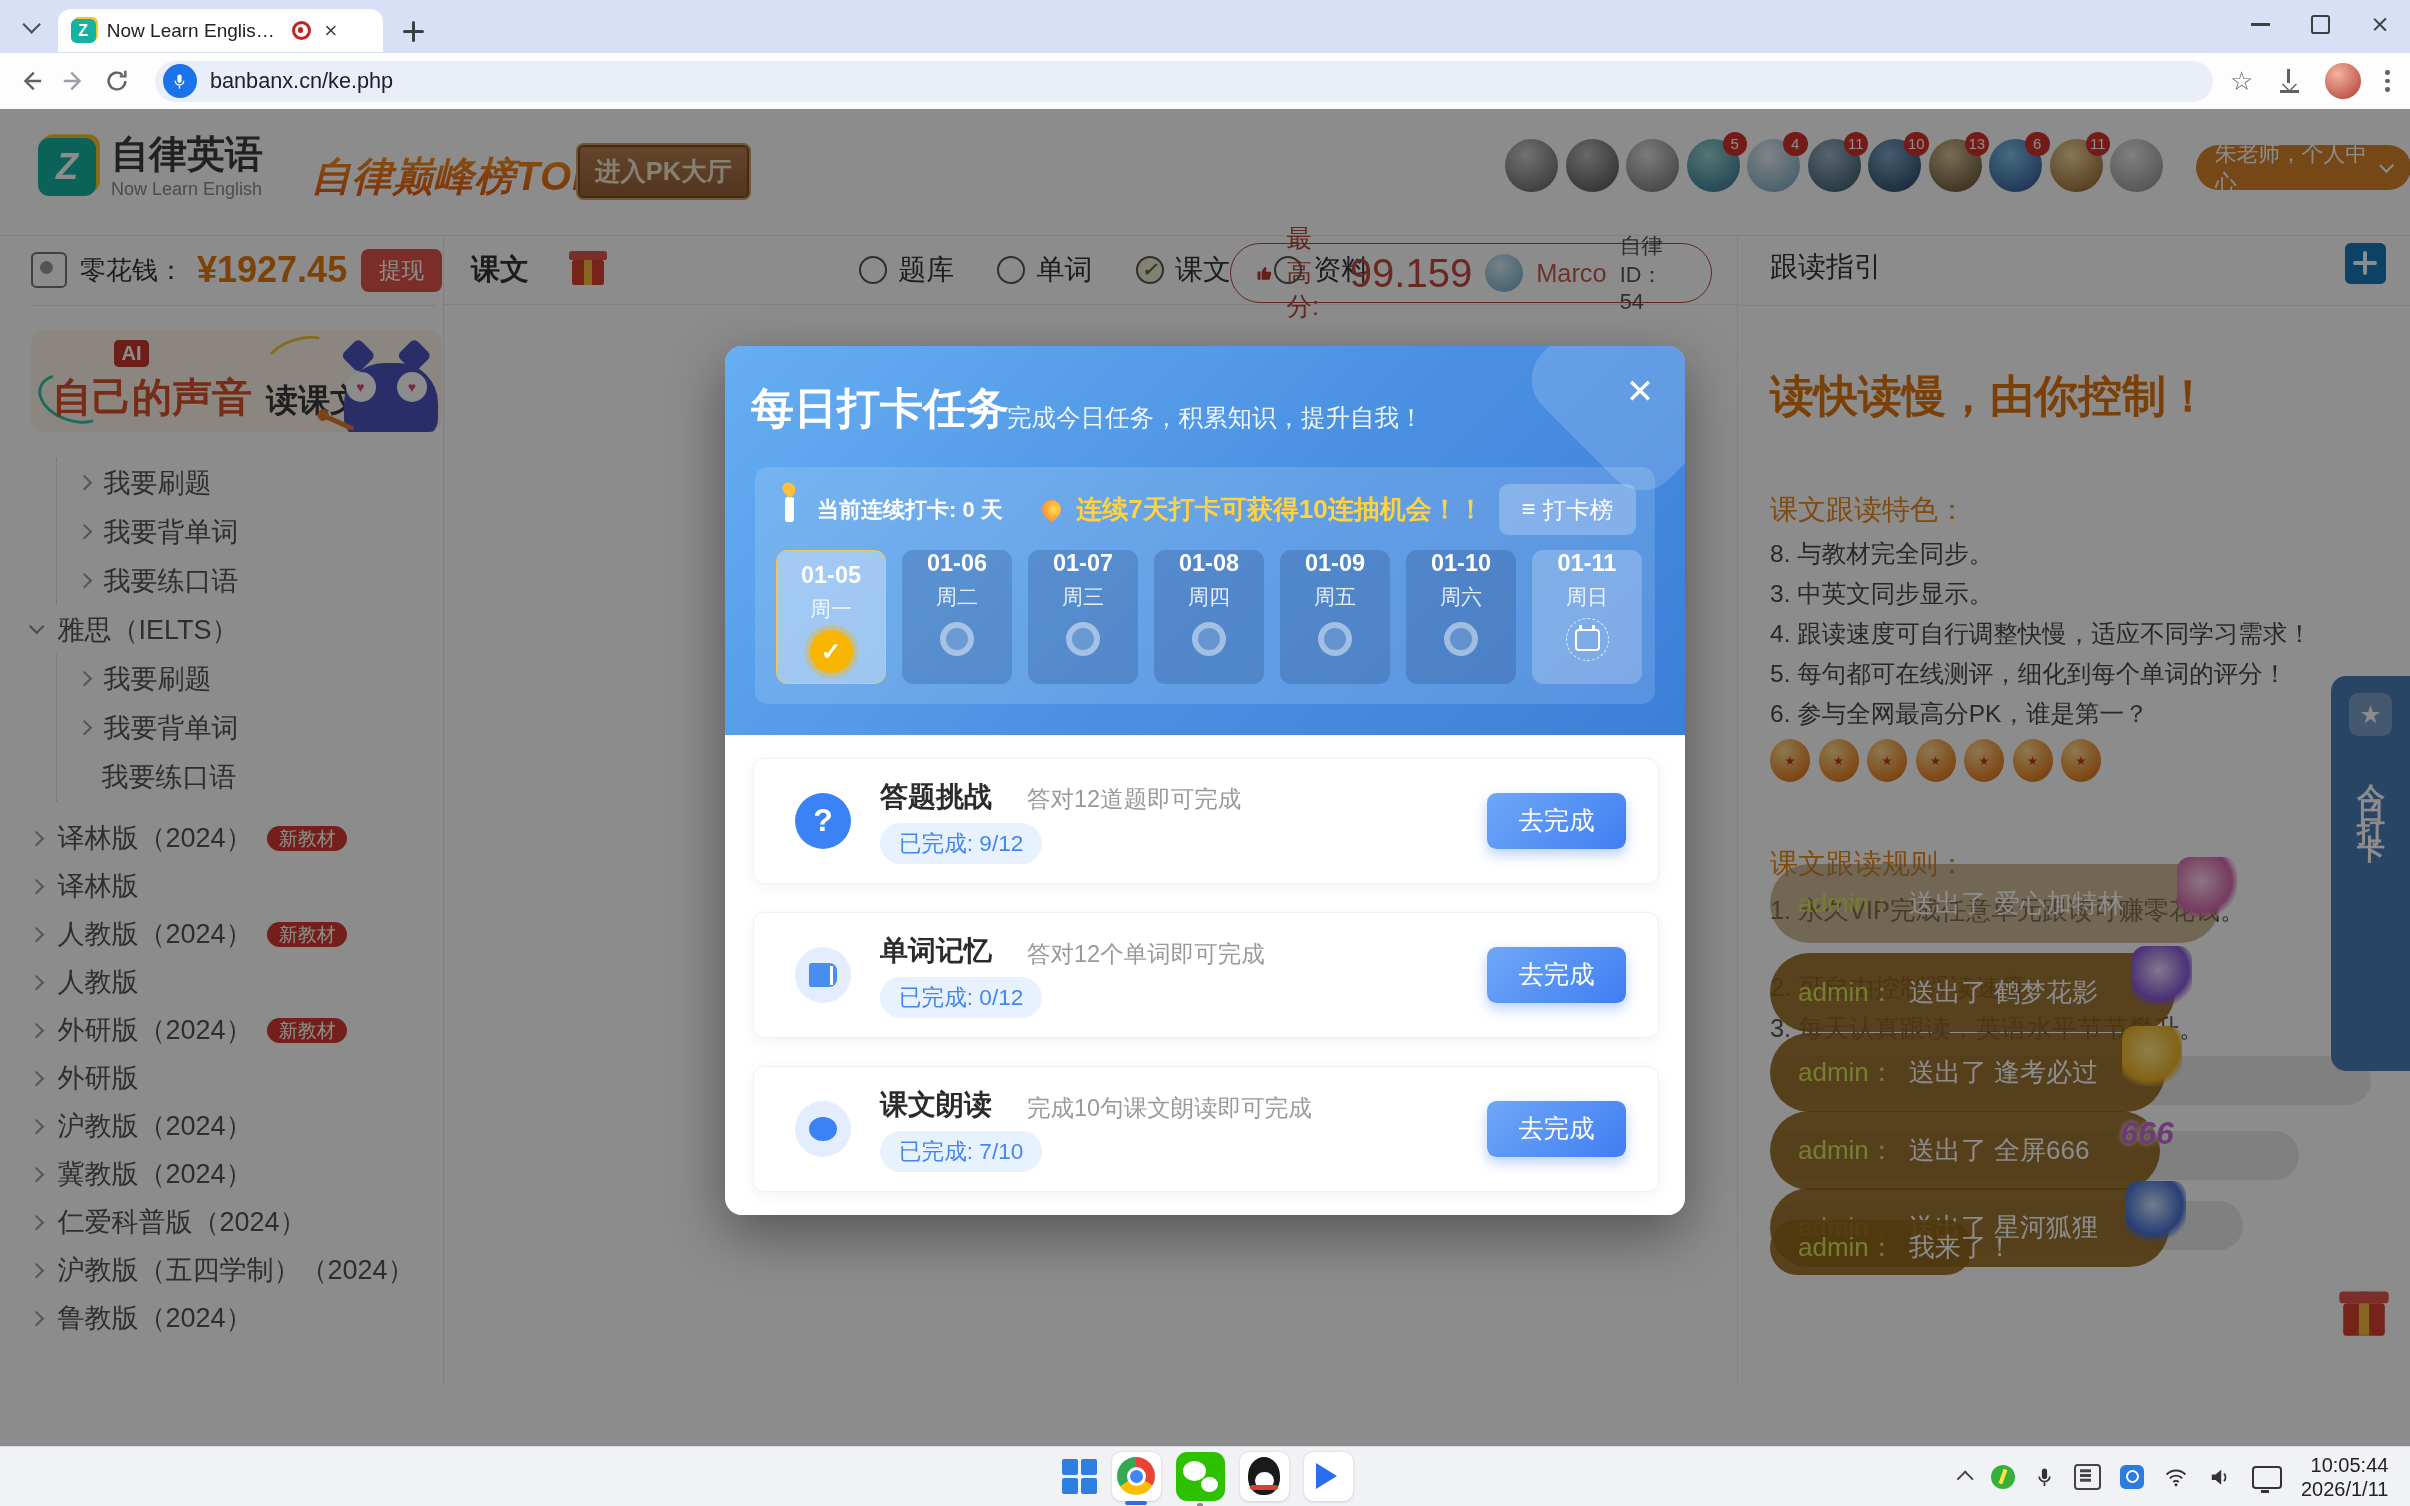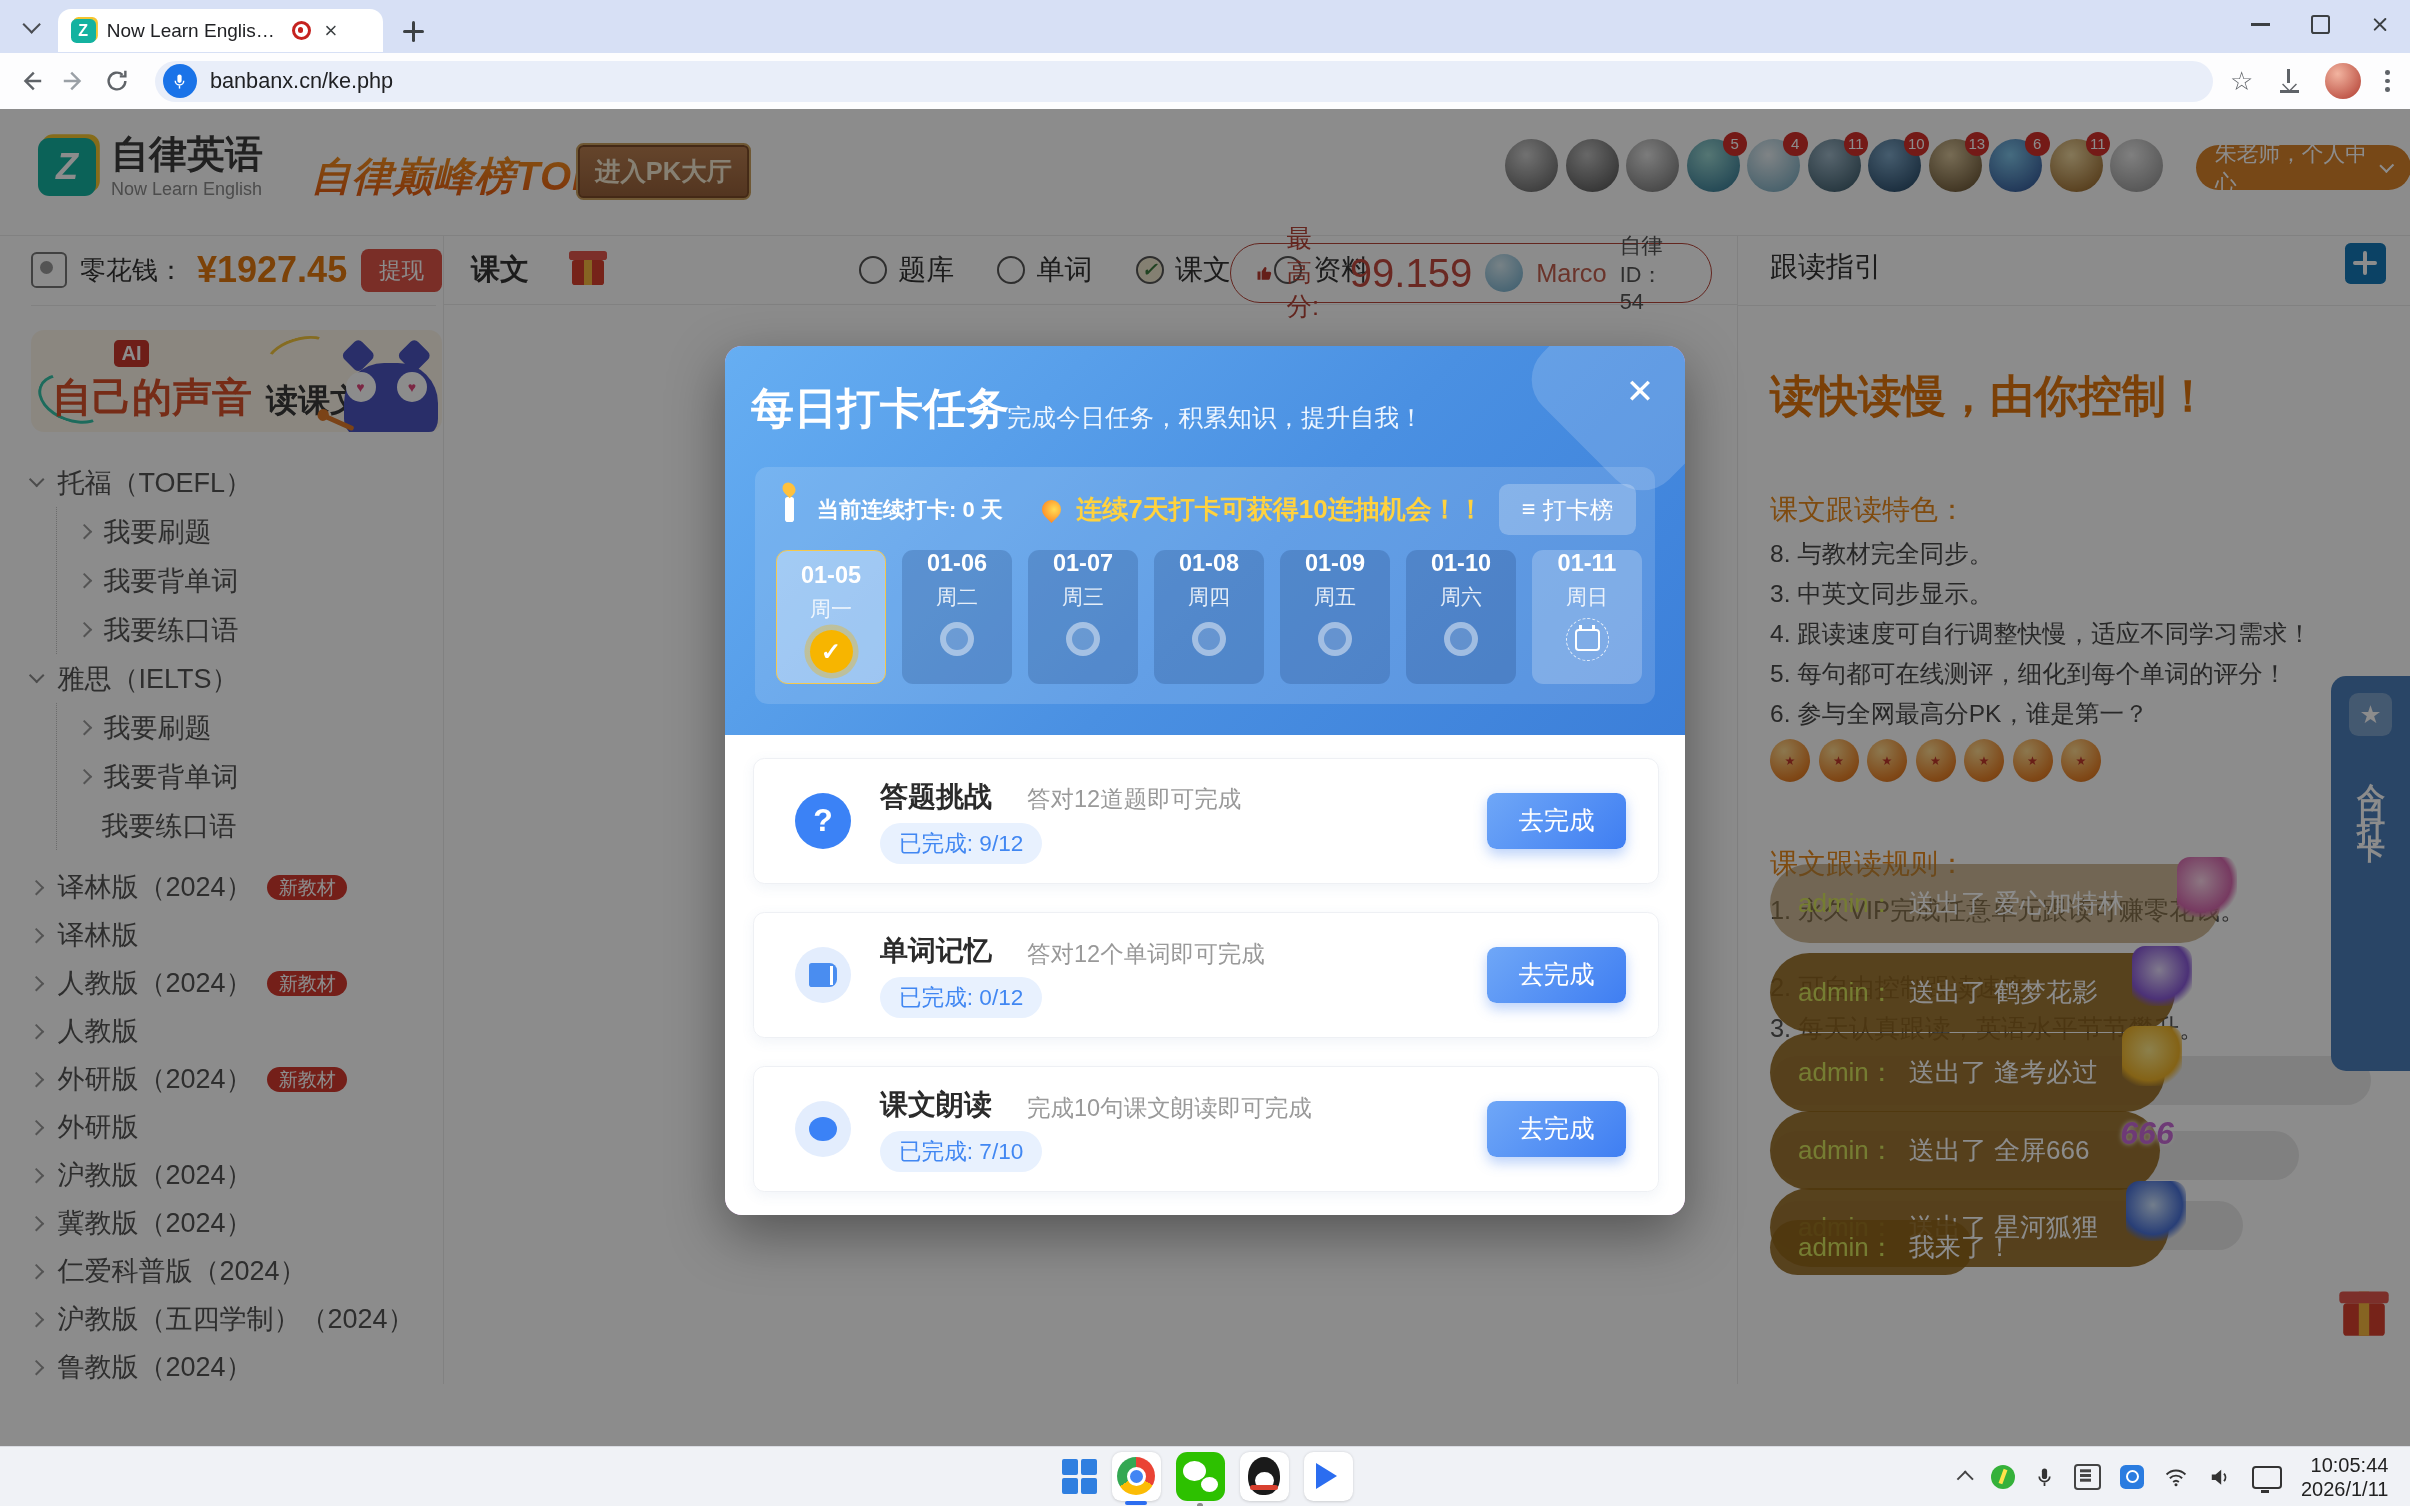--- a/index.html
+++ b/index.html
@@ -380,24 +380,20 @@
         <span class="cat">
           <i class="cat-ear l"></i>
             <i class="cat-ear r"></i>
           <span class="cat-body"></span>
           <span class="cat-eye l">♥</span>
             <span class="cat-eye r">♥</span>
           <i class="cat-mic"></i>
         </span>
       </div>
       <div class="tree">
-        <div class="trow">
-          <i class="chev tree-d"></i>
-          <span>托福（TOEFL）</span>
-        </div>
         <div class="tchild">
           <div class="trow">
               <i class="chev tree-r"></i>
               <span>我要刷题</span>
             </div>
           <div class="trow">
               <i class="chev tree-r"></i>
               <span>我要背单词</span>
             </div>
           <div class="trow">

